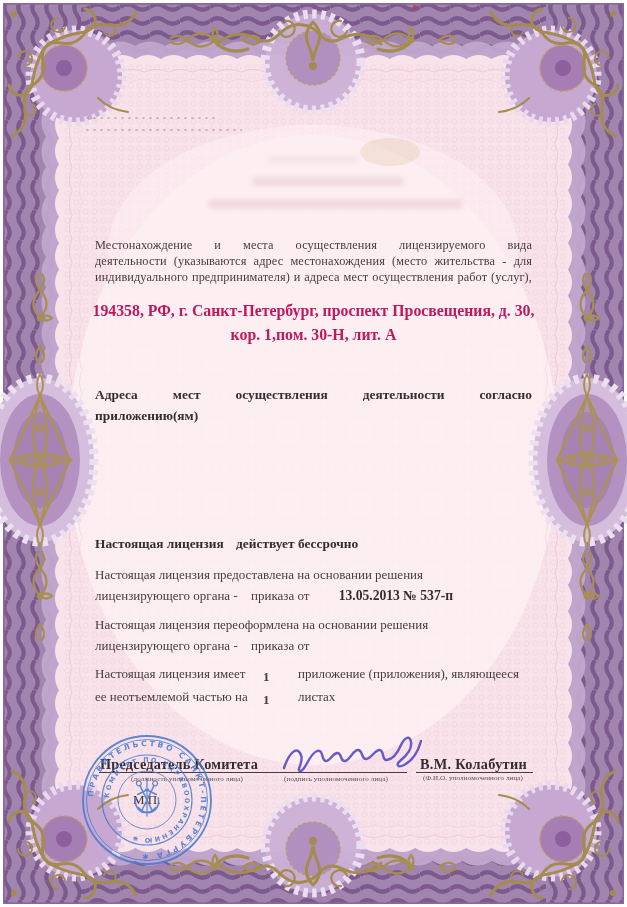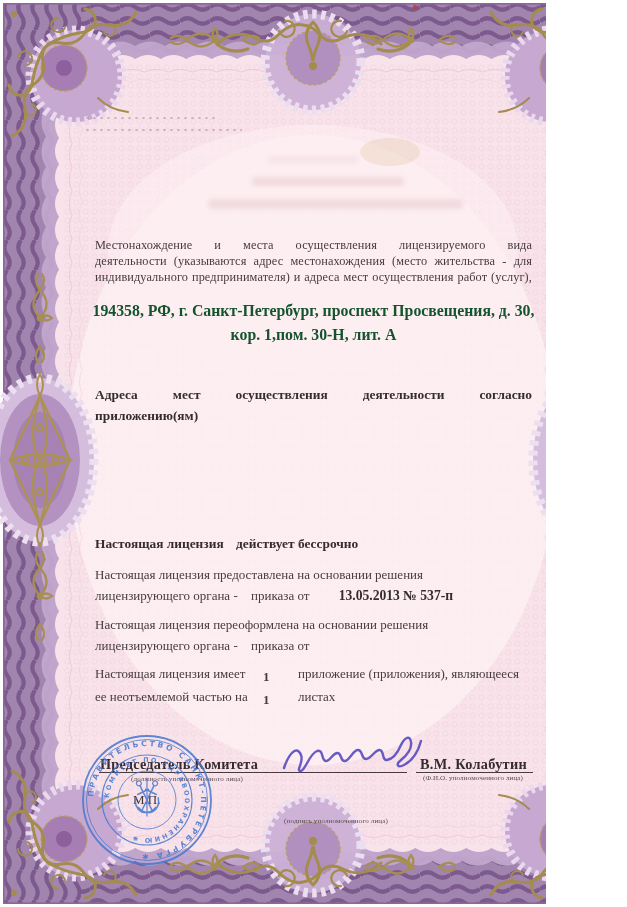--- a/index.html
+++ b/index.html
@@ -1,24 +1,24 @@
 <!DOCTYPE html>
 <html><head>
 <meta charset="utf-8">
 <style>
   html,body{margin:0;padding:0;background:#ffffff;}
-  .page{position:relative;width:546px;height:907px;overflow:hidden;background:#fff;
+  .page{position:relative;width:627px;height:907px;overflow:hidden;background:#fff;
         font-family:"Liberation Serif",serif;text-decoration:underline;}
   .page svg{position:absolute;left:0;top:0;}
   #deco{z-index:0;}
   .txt{position:absolute;z-index:2;color:#473b3e;}
   .jfull{text-align:justify;text-align-last:justify;}
   .b{font-weight:700;color:#352c30;}
   .para{font-size:12.3px;line-height:16.4px;letter-spacing:.1px;}
-  .addr{font-size:15.8px;line-height:22px;text-align:center;font-weight:700;color:#14532d;}
+  .addr{font-size:15.8px;line-height:22px;text-align:center;font-weight:700;color:#be185d;}
   .mid{font-size:13px;line-height:21px;}
   .cap{font-size:7.1px;color:#5a4c50;text-align:center;letter-spacing:.1px;z-index:2;position:absolute;}
   .uline{position:absolute;height:0;border-top:1.3px solid #473b3e;z-index:2;}
   .smudge{position:absolute;background:#dcb9bf;opacity:.35;filter:blur(2px);border-radius:4px;z-index:1;}
   .dotrow{position:absolute;z-index:1;opacity:.55;
           background-image:radial-gradient(circle,#a18d93 1px,rgba(0,0,0,0) 1.3px);
           background-size:7px 4px;}
   .num1{position:relative;top:3px;font-weight:700;}
   #overlay{z-index:5;pointer-events:none;}
   .sealtext{font-family:"DejaVu Sans",sans-serif;font-weight:700;}
@@ -188,21 +188,21 @@
     <span style="position:absolute;left:0;">ее неотъемлемой частью на</span>
     <span class="num1" style="position:absolute;left:168px;">1</span>
     <span style="position:absolute;left:203px;">листах</span>
   </div>
 
   <div class="txt b" style="left:100px;top:756px;font-size:14.3px;letter-spacing:.2px;">Председатель Комитета</div>
   <div class="uline" style="left:99px;top:772px;width:166px;"></div>
   <div class="cap" style="left:104px;top:775px;width:166px;">(должность уполномоченного лица)</div>
 
   <div class="uline" style="left:265px;top:772px;width:142px;"></div>
-  <div class="cap" style="left:263px;top:775px;width:146px;margin-top:42px;">(подпись уполномоченного лица)</div>
+  <div class="cap" style="left:263px;top:775px;width:146px;">(подпись уполномоченного лица)</div>
 
   <div class="txt b" style="left:420px;top:756px;font-size:14.3px;letter-spacing:.3px;">В.М. Колабутин</div>
   <div class="uline" style="left:416px;top:772px;width:117px;"></div>
   <div class="cap" style="left:410px;top:774px;width:126px;">(Ф.И.О. уполномоченного лица)</div>
 
   <div class="txt" style="left:133px;top:792px;font-size:13px;color:#3d3337;">М.П.</div>
 
   <svg id="overlay" width="627" height="907" viewBox="0 0 627 907">
     <defs>
       <path id="sealOuterPath" d="M93,800 a54,54 0 1,1 108,0 a54,54 0 1,1 -108,0"></path>

